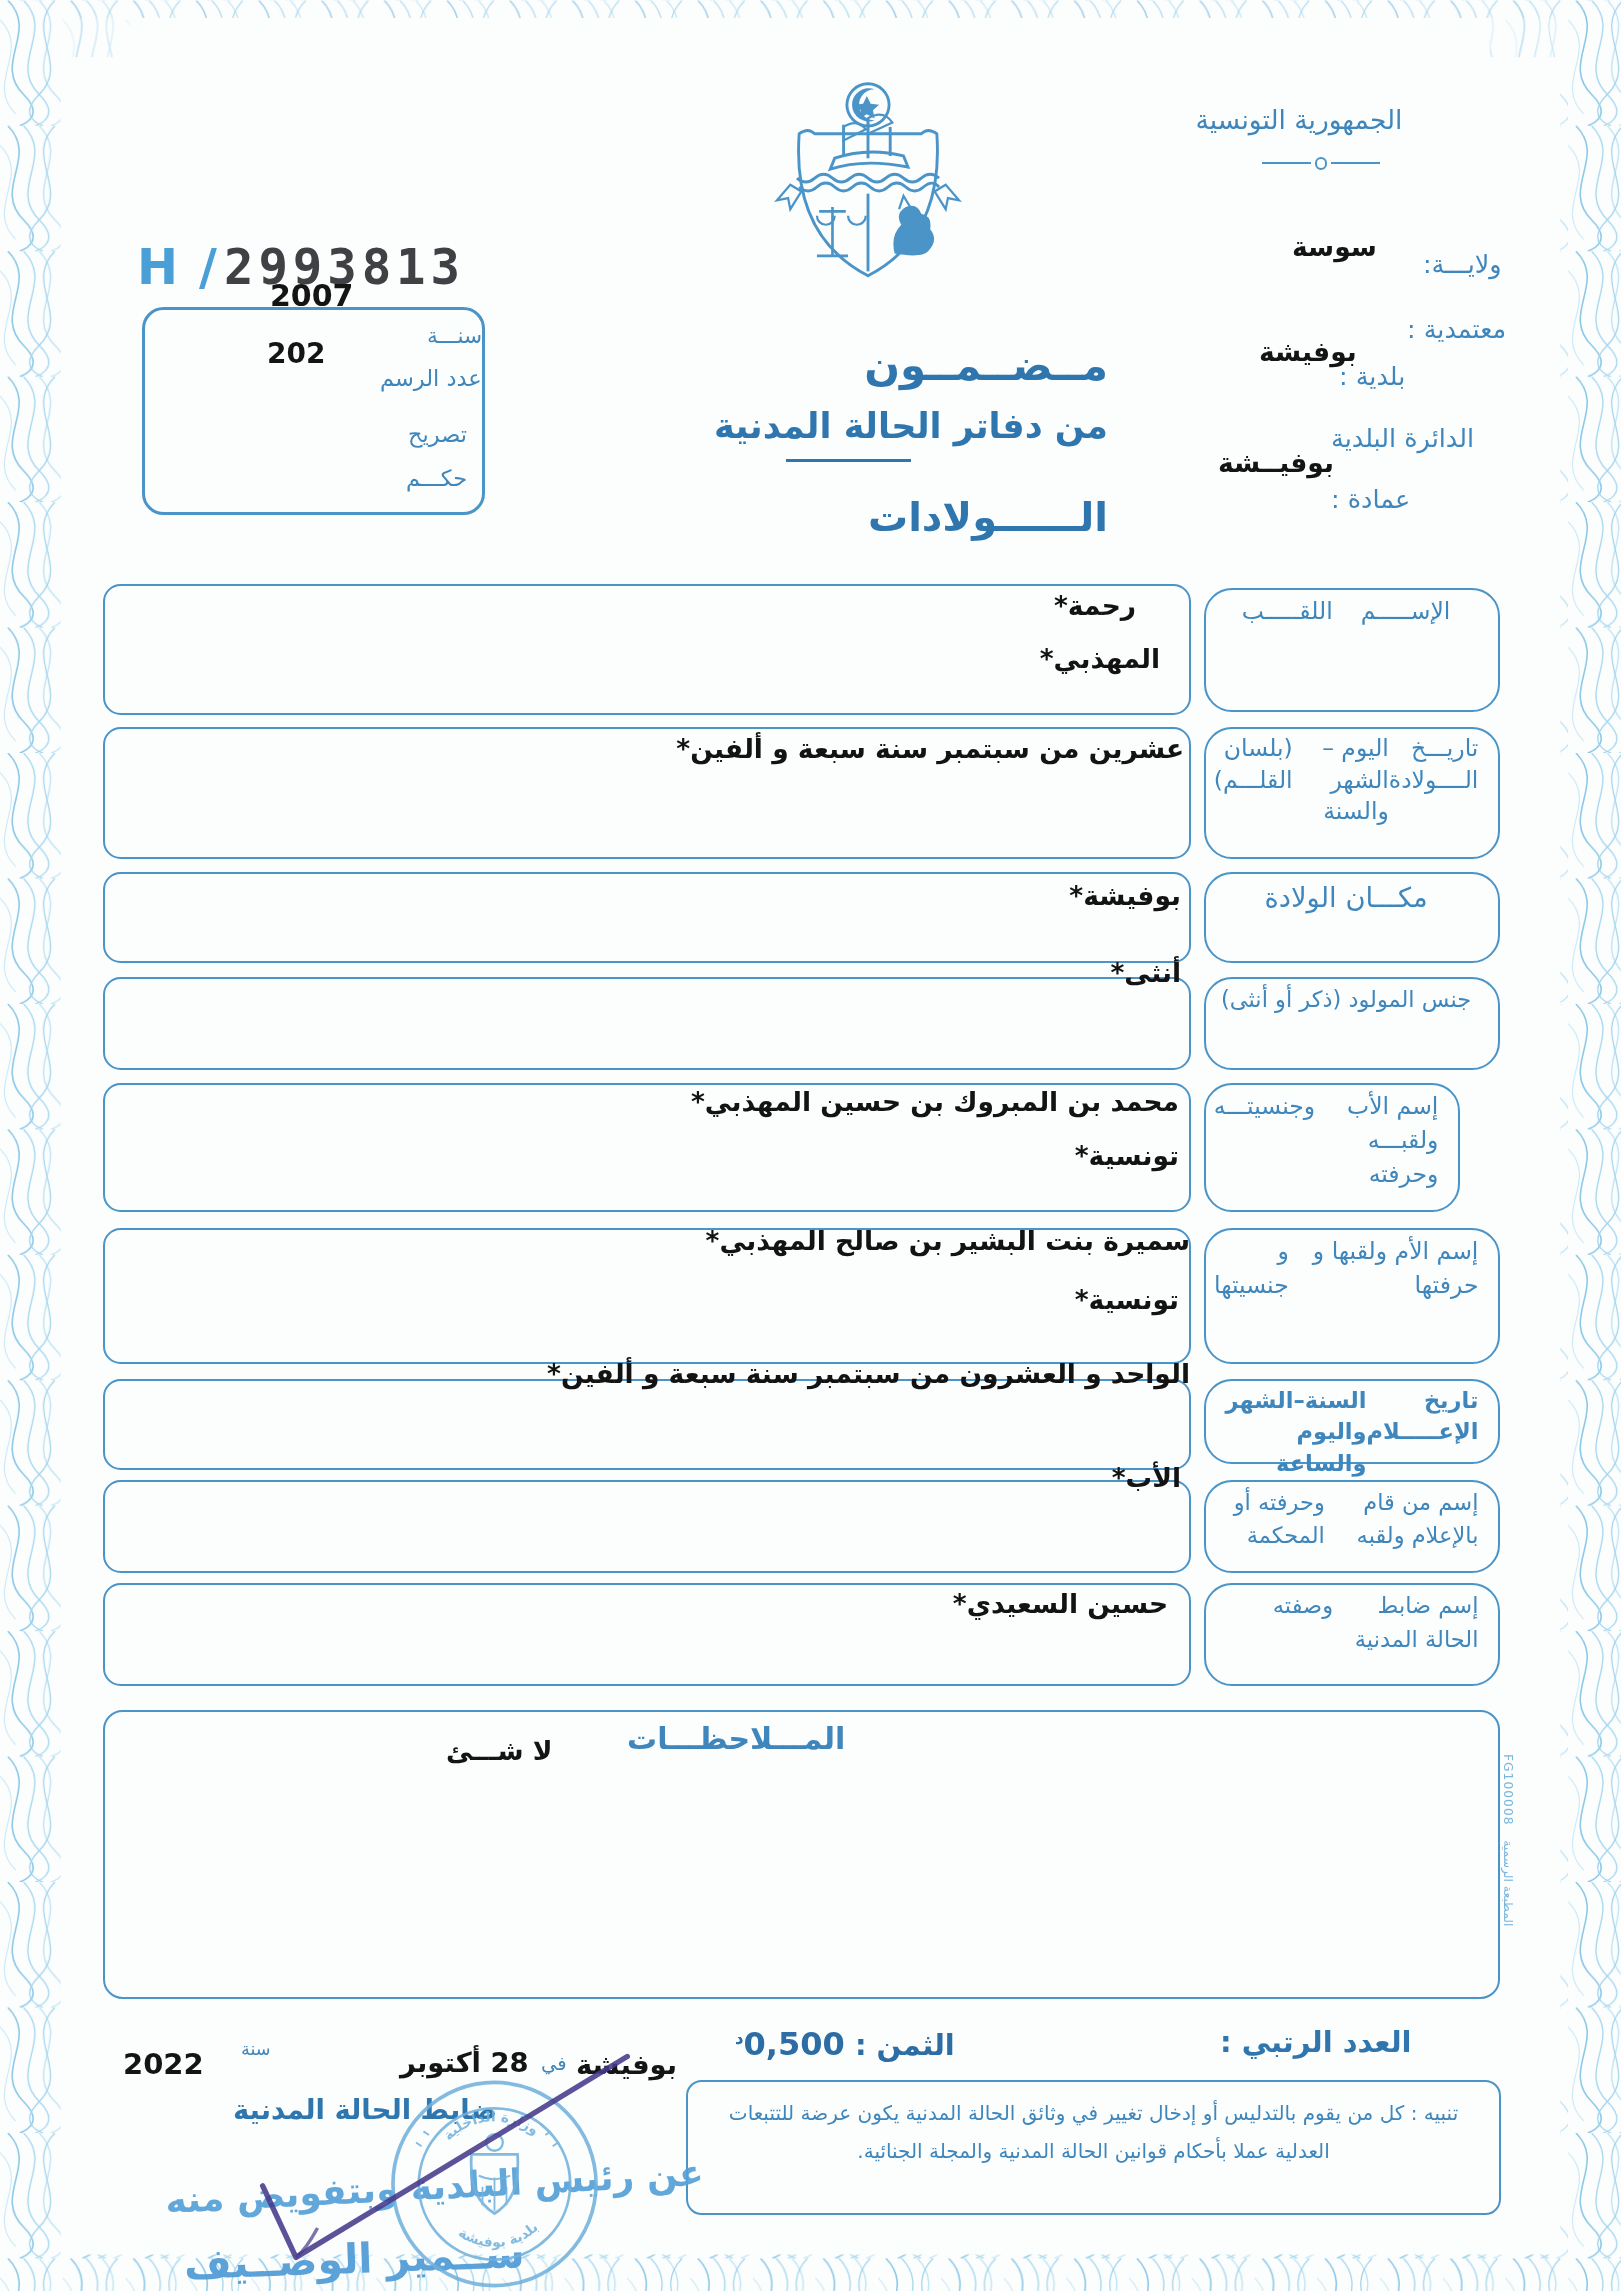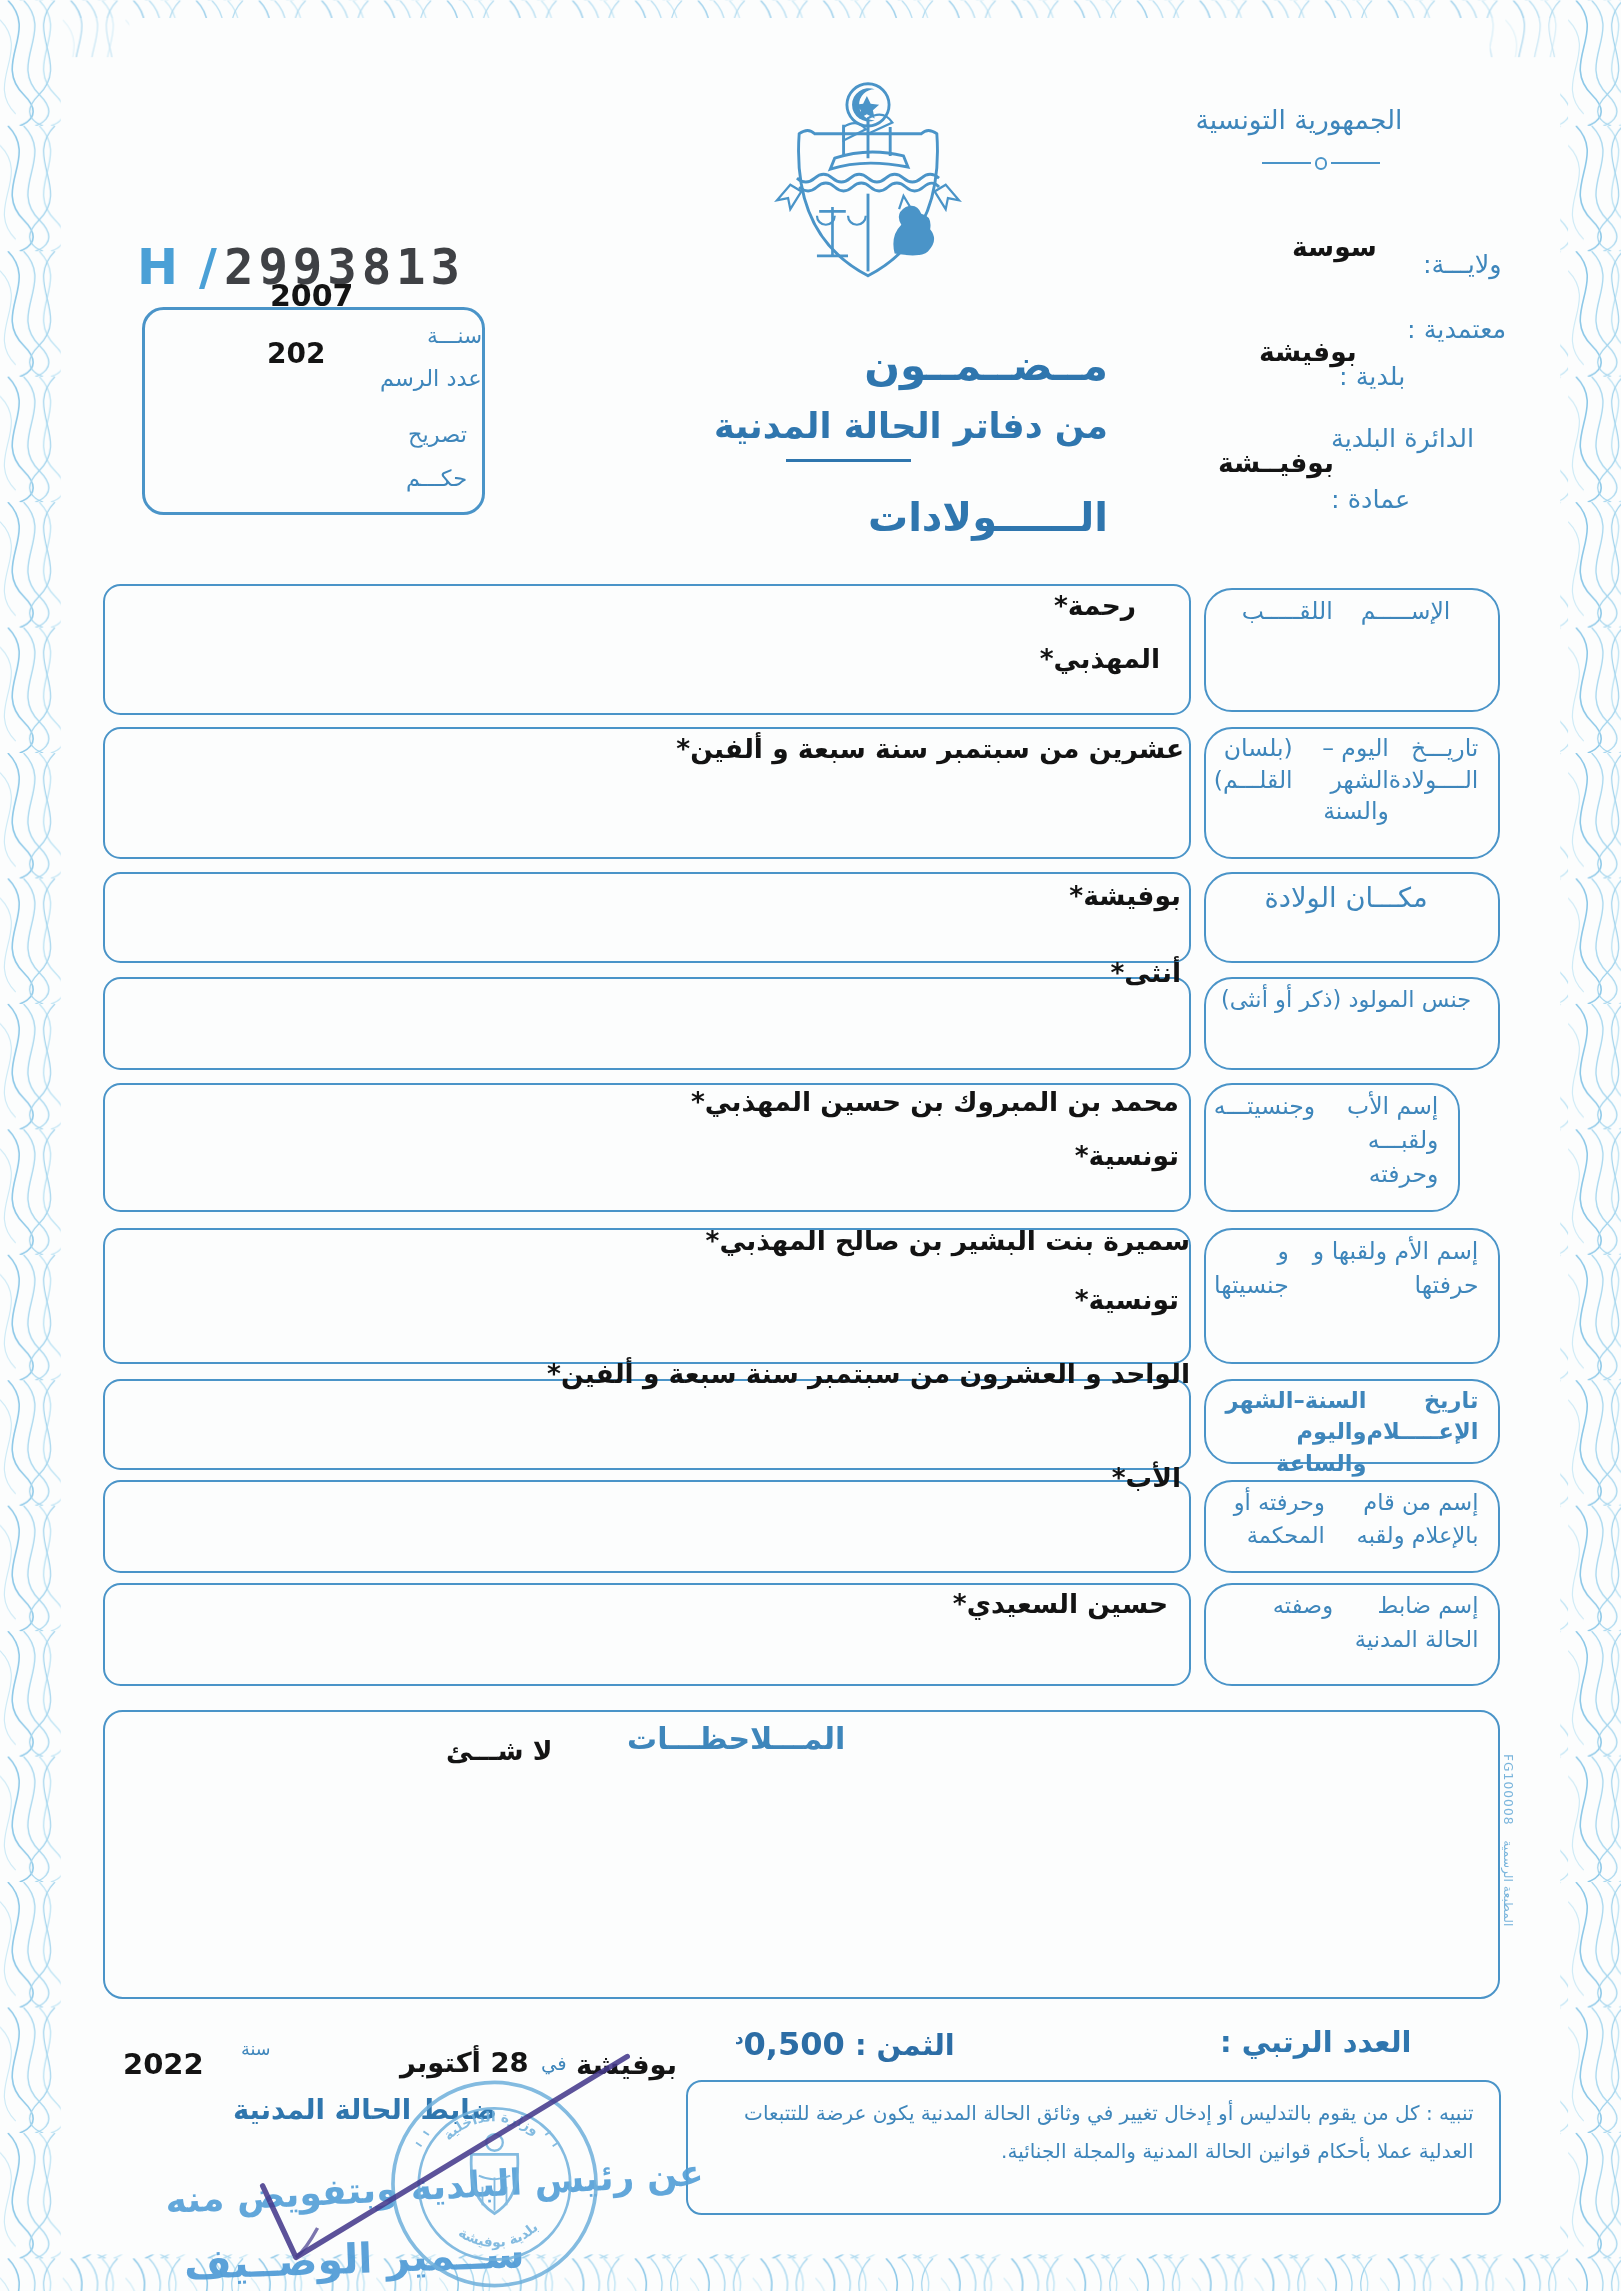--- a/index.html
+++ b/index.html
@@ -27,21 +27,21 @@
     position:absolute;direction:rtl;color:#131313;font-weight:bold;
     font-size:26.5px;white-space:nowrap;z-index:5;
   }
   .adminlabel{position:absolute;color:#3e86bb;font-size:24.5px;direction:rtl;white-space:nowrap;}
   .adminval{position:absolute;color:#141414;font-weight:bold;font-size:26.5px;direction:rtl;white-space:nowrap;}
   .titleline{position:absolute;color:#2f76ae;font-weight:bold;direction:rtl;width:510px;left:598px;}
   #warnbox{
     position:absolute;left:686px;top:2080px;width:815px;height:135px;
     border:2.9px solid #4a94c8;border-radius:15.7px;box-sizing:border-box;
     direction:rtl;color:#3e86bb;font-size:20px;line-height:1.9;
-    padding:11.8px 25.5px;text-align:right;
+    padding:11.8px 25.5px;text-align:center;
   }
   .stampish{position:absolute;color:#55a0d8;font-weight:bold;direction:rtl;white-space:nowrap;opacity:.92;}
   svg{display:block;}
   .noptr{pointer-events:none;}
 </style>
 </head>
 <body>
 
 <div id="page">
 

